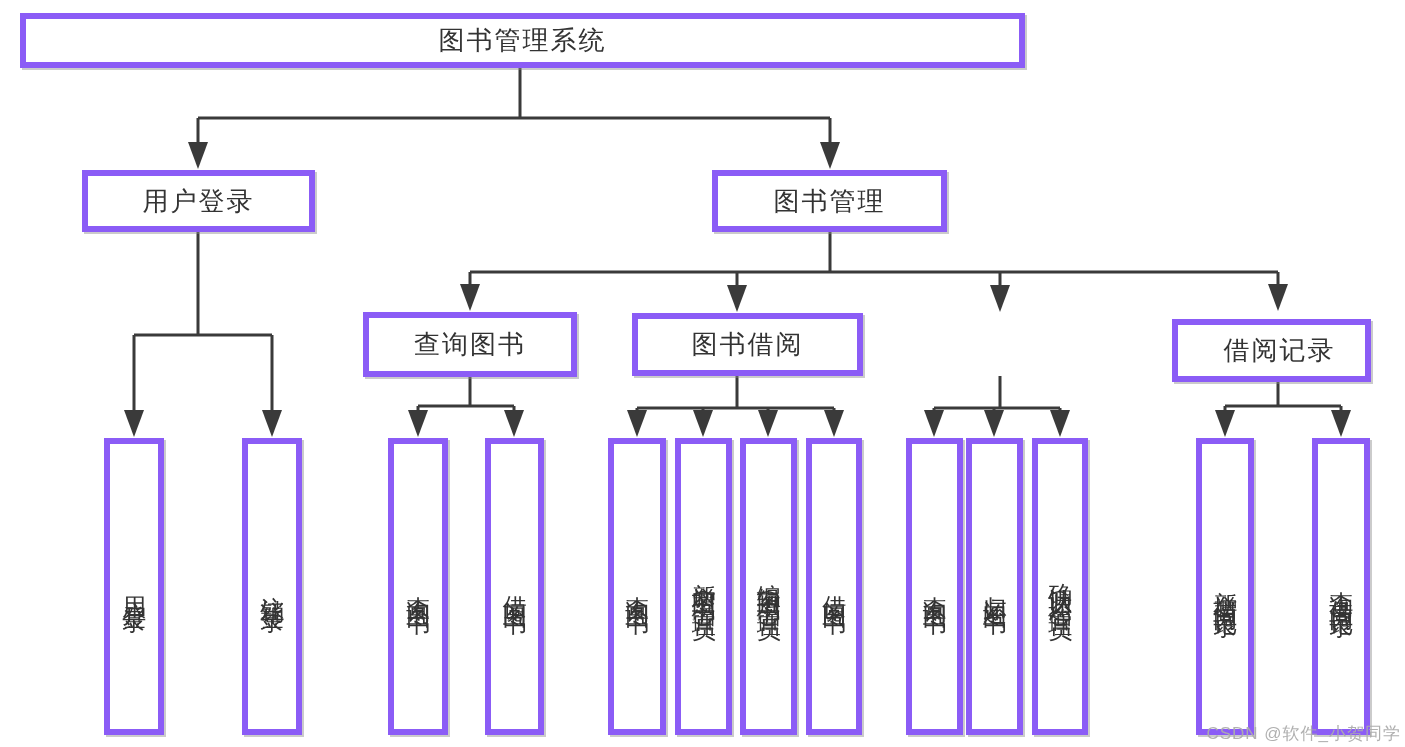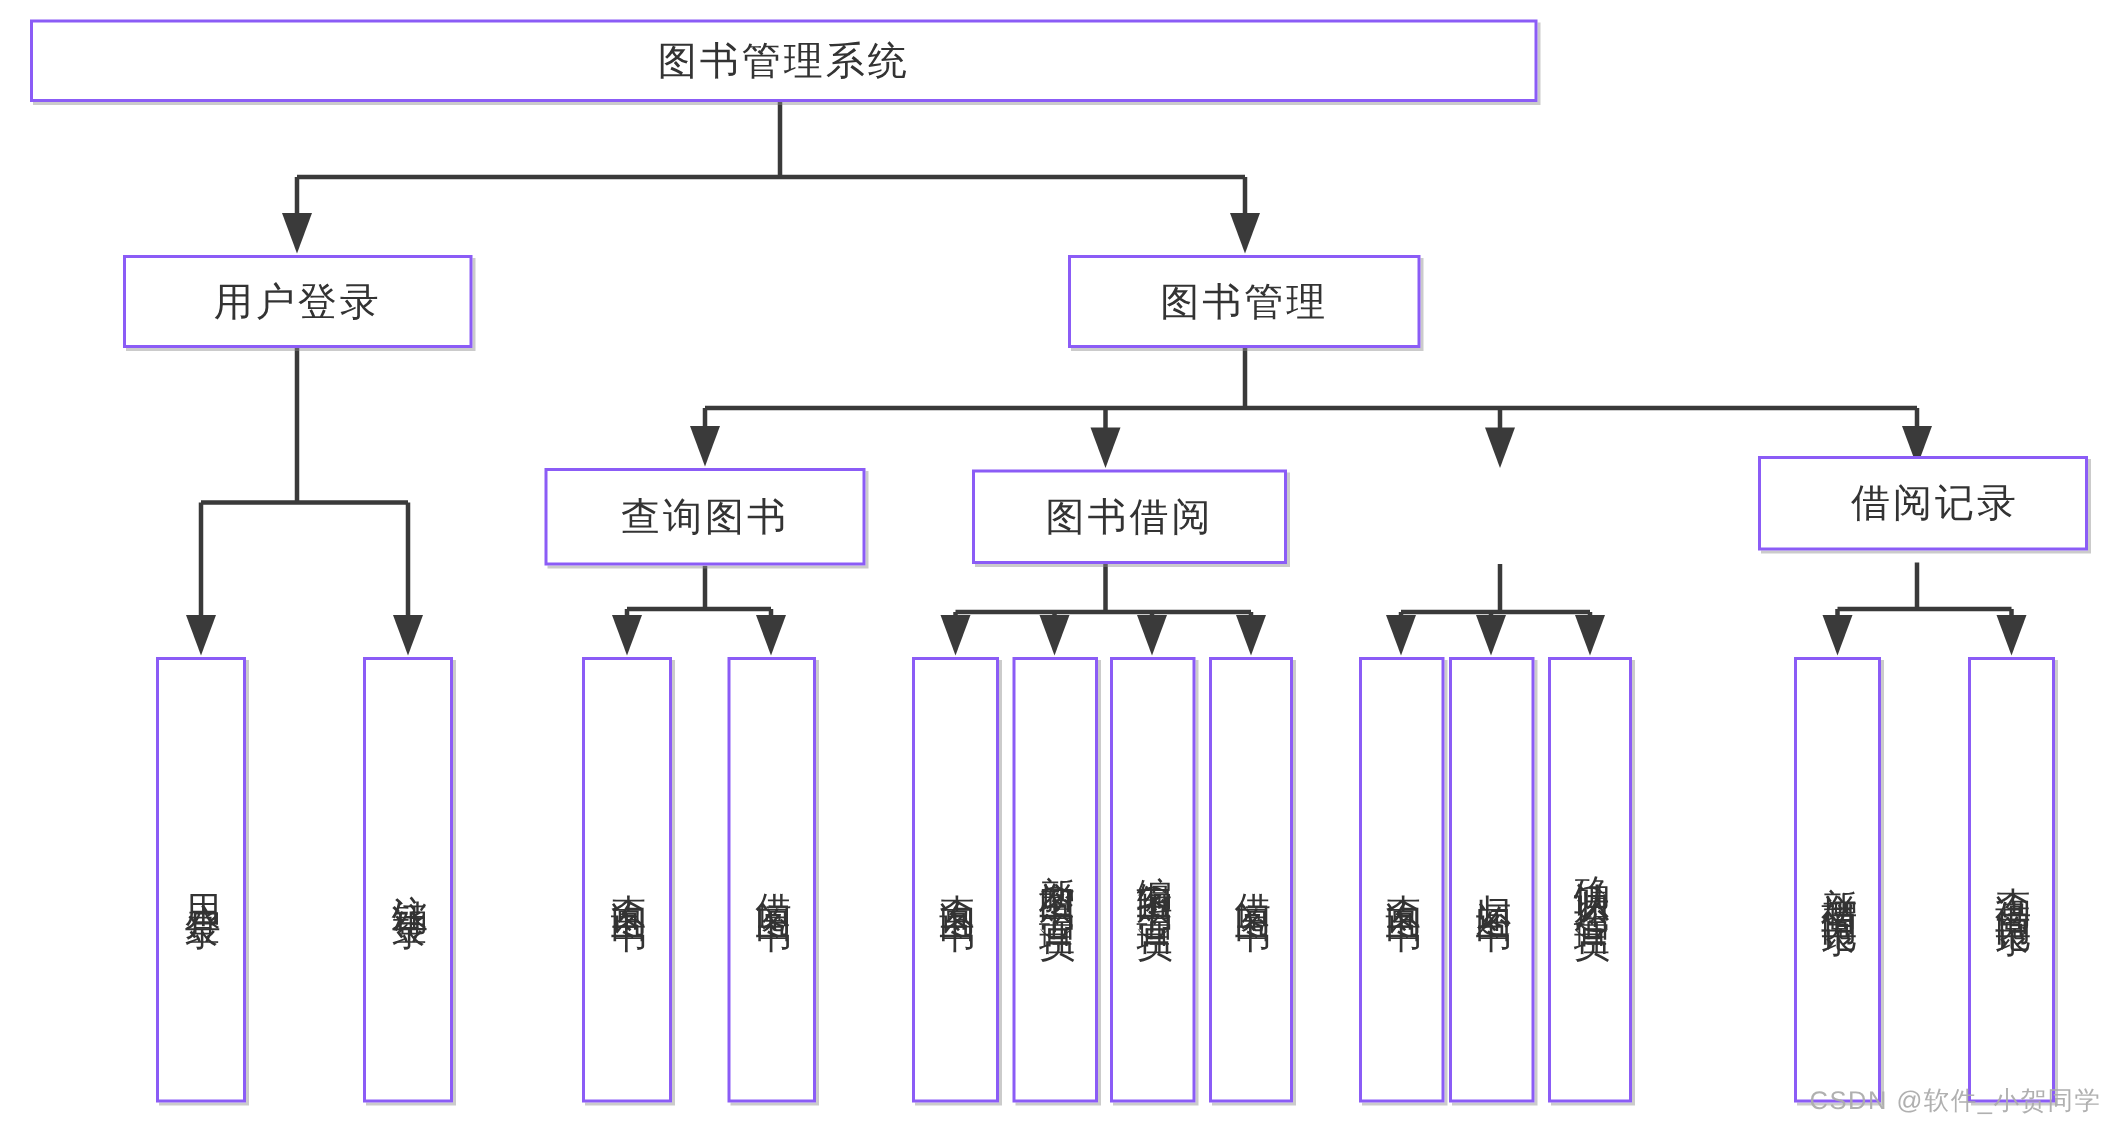--- a/index.html
+++ b/index.html
@@ -9,21 +9,21 @@
     height: 747px;
     background: #ffffff;
     font-family: "Liberation Sans", "DejaVu Sans", sans-serif;
     overflow: hidden;
   }
   svg.wires { position: absolute; left: 0; top: 0; z-index: 0; }
   .node {
     position: absolute;
     box-sizing: border-box;
     background: #ffffff;
-    border: 2px solid #8b5cf6;
+    border: 6px solid #8b5cf6;
     box-shadow: 2px 2px 0 rgba(140,140,140,0.45);
     display: flex;
     align-items: center;
     justify-content: center;
     color: #333333;
     z-index: 1;
   }
   .node.h .lbl {
     font-size: 26px;
     letter-spacing: 2px;
@@ -100,24 +100,24 @@
   <div class="node h" style="left:82px; top:170px; width:233px; height:62px;">
     <span class="lbl">用户登录</span>
   </div>
   <div class="node h" style="left:712px; top:170px; width:235px; height:62px;">
     <span class="lbl">图书管理</span>
   </div>
 
   <div class="node h" style="left:363px; top:312px; width:214px; height:65px;">
     <span class="lbl">查询图书</span>
   </div>
-  <div class="node h" style="left:632px; top:313px; width:210px; height:63px;margin-left:16px;">
+  <div class="node h" style="left:632px; top:313px; width:231px; height:63px;">
     <span class="lbl">图书借阅</span>
   </div>
-  <div class="node h" style="left:1172px; top:304px; width:220px; height:63px;padding-left:16px;">
+  <div class="node h" style="left:1172px; top:319px; width:199px; height:63px;padding-left:16px;">
     <span class="lbl">借阅记录</span>
   </div>
 
   <div class="node leaf" style="left:104px; top:438px; width:60px; height:297px;">
     <span class="lbl">用户登录</span>
   </div>
   <div class="node leaf" style="left:242px; top:438px; width:60px; height:297px;">
     <span class="lbl">注销登录</span>
   </div>
 

